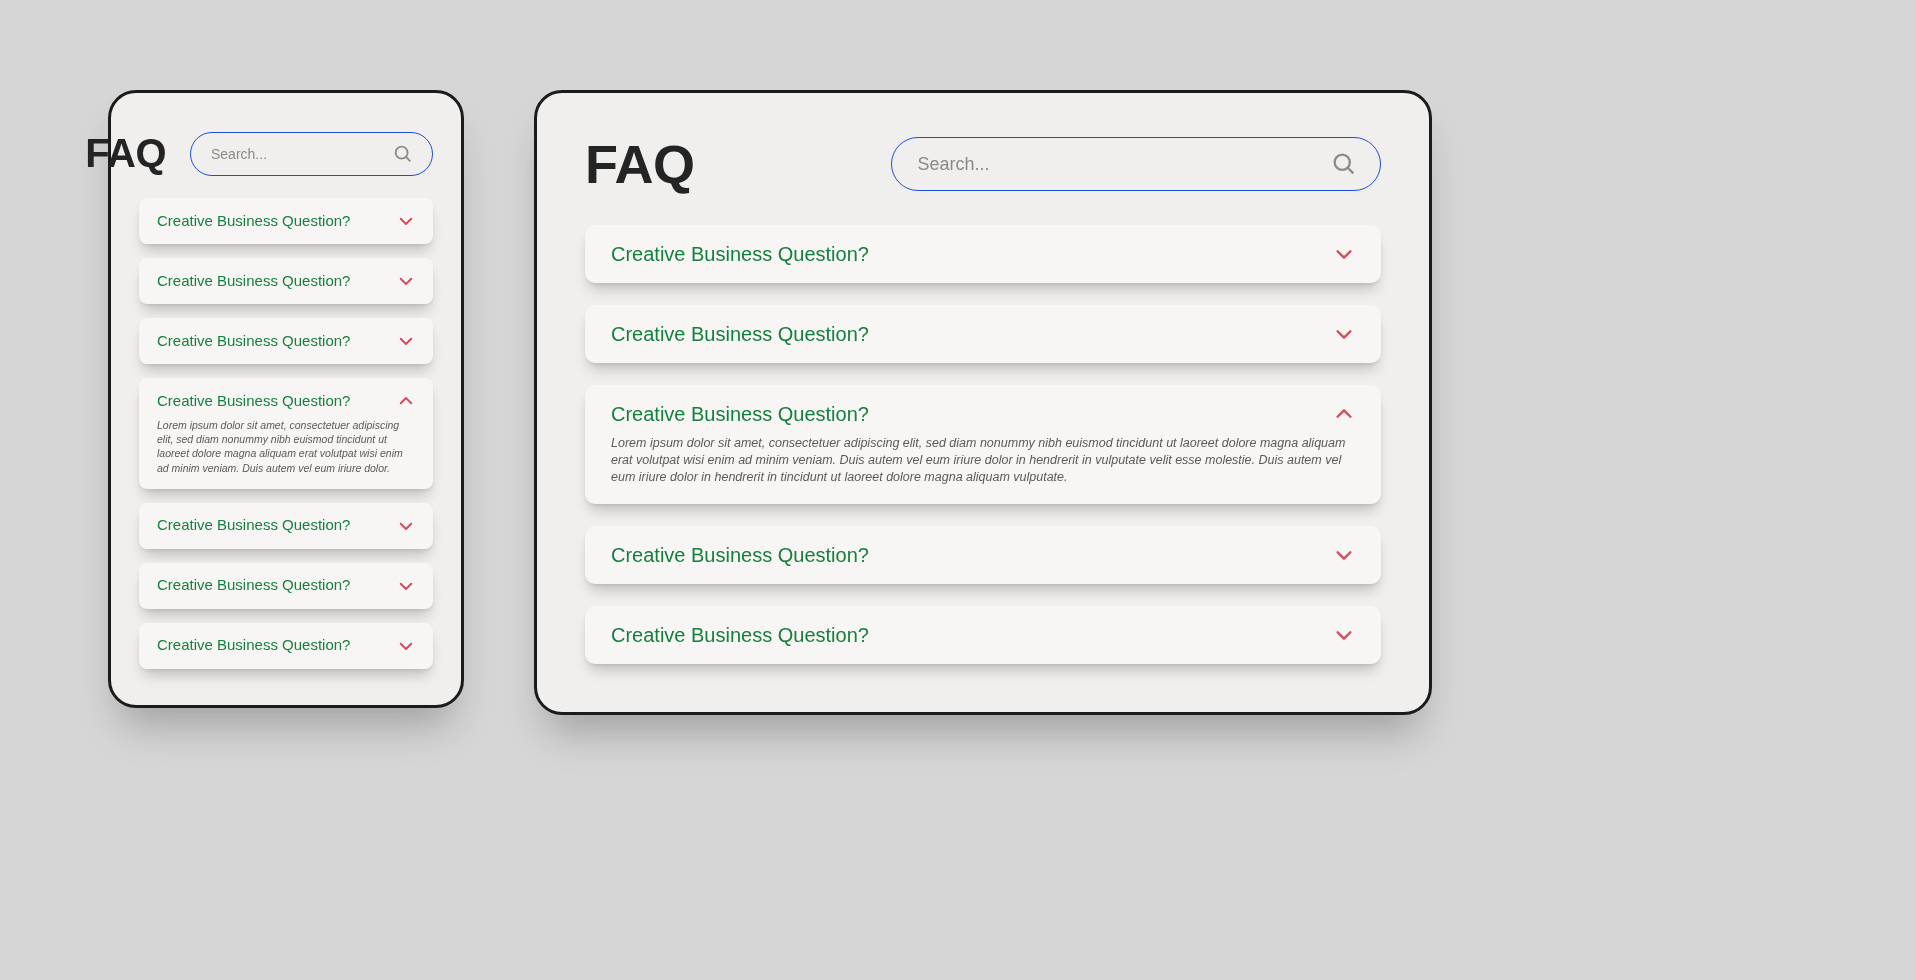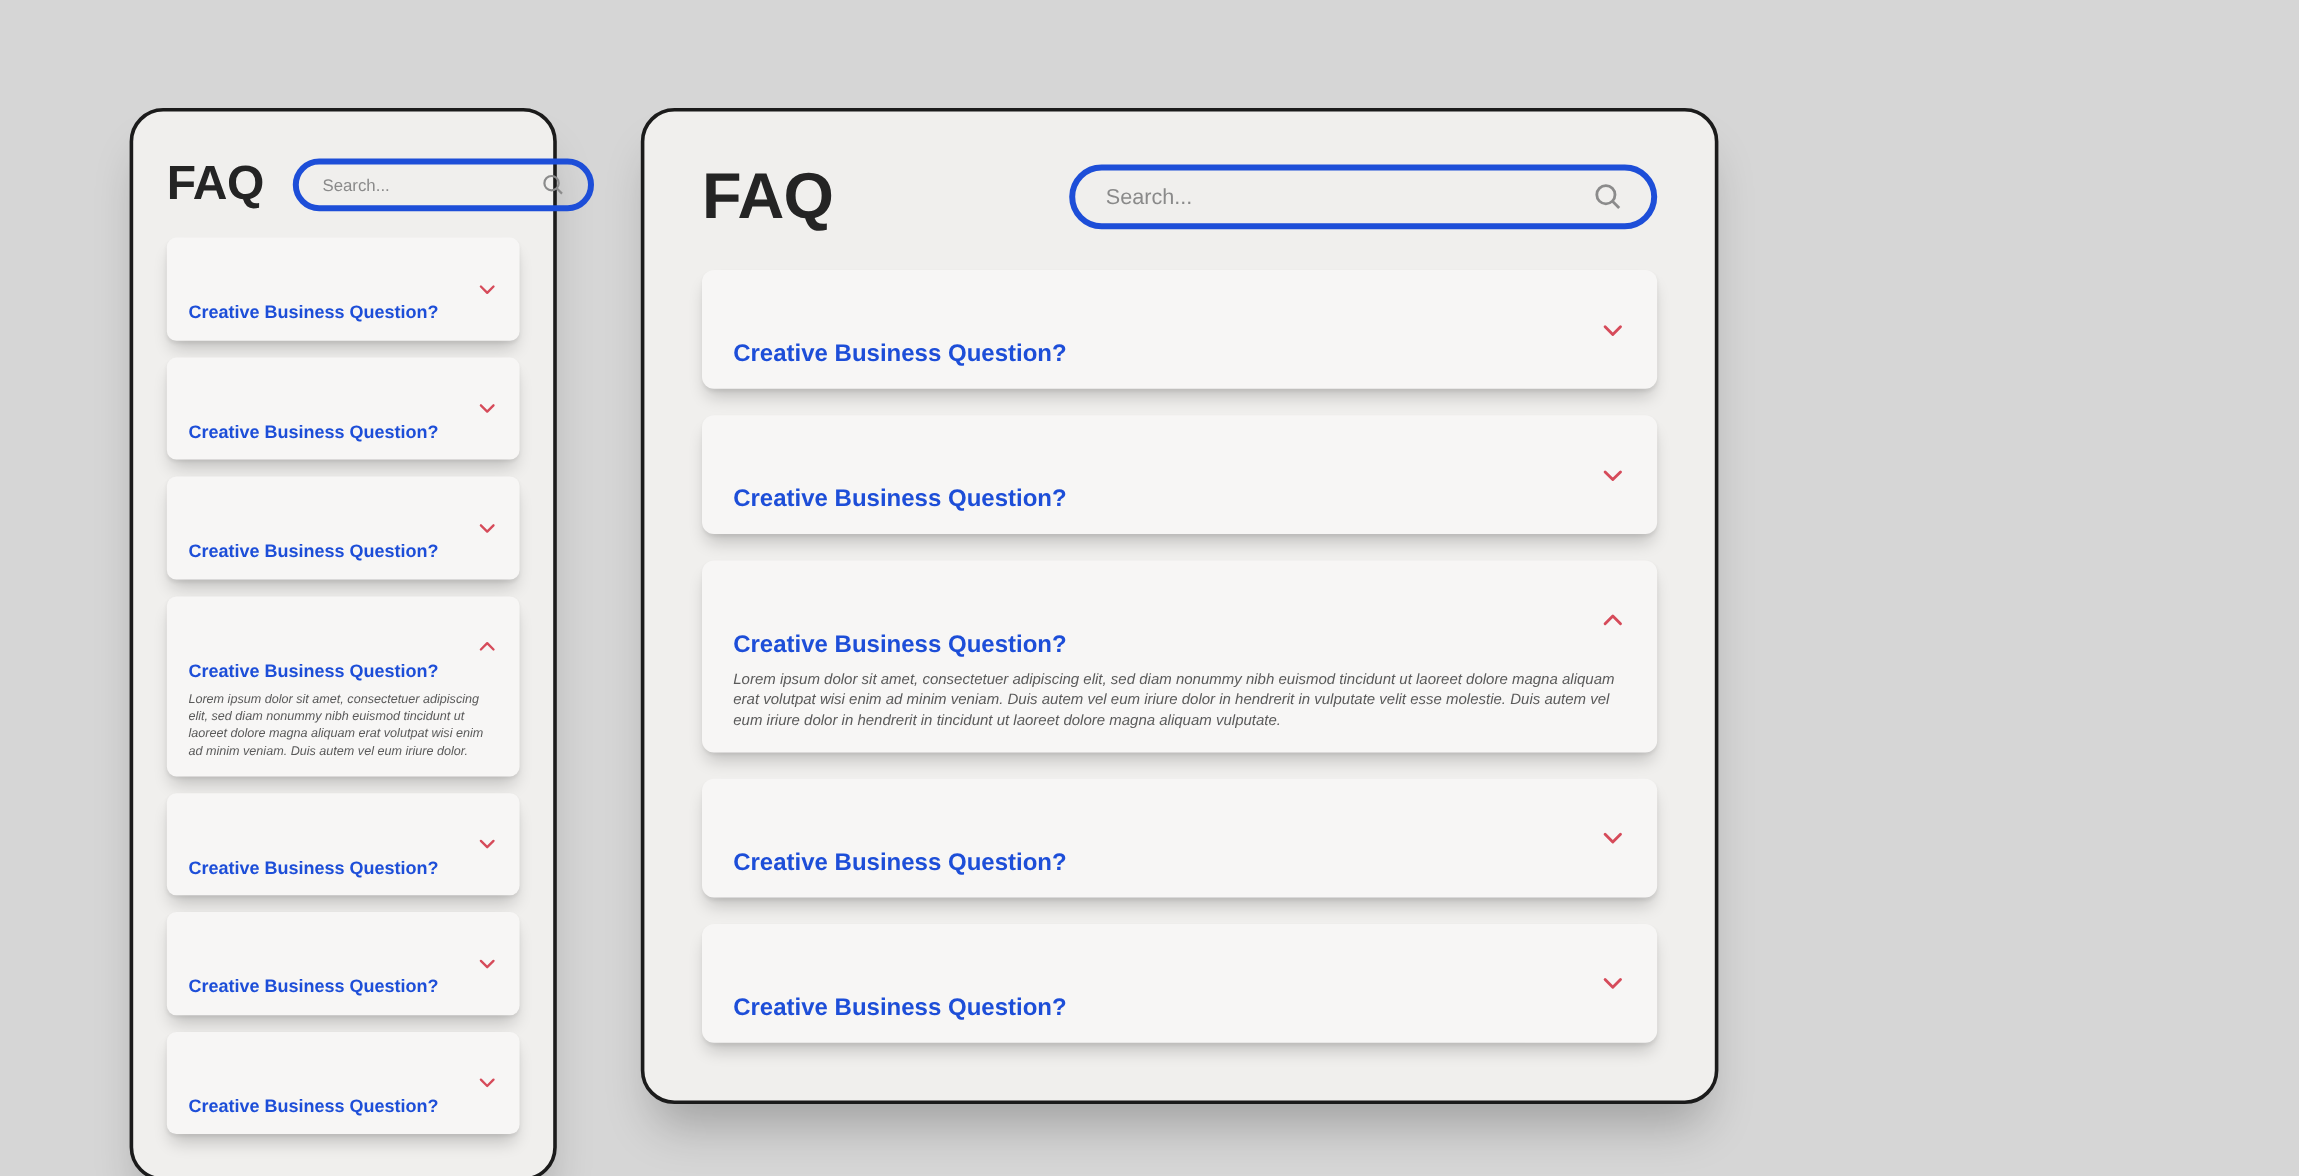--- a/index.html
+++ b/index.html
@@ -21,36 +21,37 @@
   padding: 38px 28px 36px;
 }
 .panel.mobile { width: 356px; }
 .panel.desktop { width: 898px; padding: 40px 48px 48px; }
 
 .header {
   display: flex;
   align-items: center;
   gap: 24px;
   margin-bottom: 22px;
+  justify-content: flex-end;
 }
 .desktop .header { gap: 196px; margin-bottom: 30px; }
 
 .faq-title {
   font-weight: 800;
   color: #242424;
   letter-spacing: -0.5px;
 }
 .mobile .faq-title { font-size: 40px; }
 .desktop .faq-title { font-size: 54px; }
 
 .search-wrap {
   flex: 1;
   display: flex;
   align-items: center;
-  border: 5px solid #1d4ed8;
+  border: 1px solid #1d4ed8;
   border-radius: 999px;
   padding: 0 18px 0 20px;
   background: transparent;
 }
 .mobile .search-wrap { height: 44px; }
 .desktop .search-wrap { height: 54px; padding: 0 22px 0 26px; }
 
 .search-input {
   flex: 1;
   border: none;
@@ -78,24 +79,23 @@
 }
 .desktop .faq-item { padding: 18px 26px; border-radius: 10px; }
 
 .faq-row {
   display: flex;
   align-items: center;
   justify-content: space-between;
   gap: 12px;
 }
 .faq-q {
-  font-weight: 700;
-  color: #1d4ed8;
+  font-weight: 400;
+  color: #15803d;
   line-height: 1.1;
-  margin-top: 41px;
 }
 .mobile .faq-q { font-size: 15px; }
 .desktop .faq-q { font-size: 20px; }
 
 .faq-answer {
   color: #5a5a5a;
   line-height: 1.35;
   margin-top: 8px;
   font-style: italic;
 }

